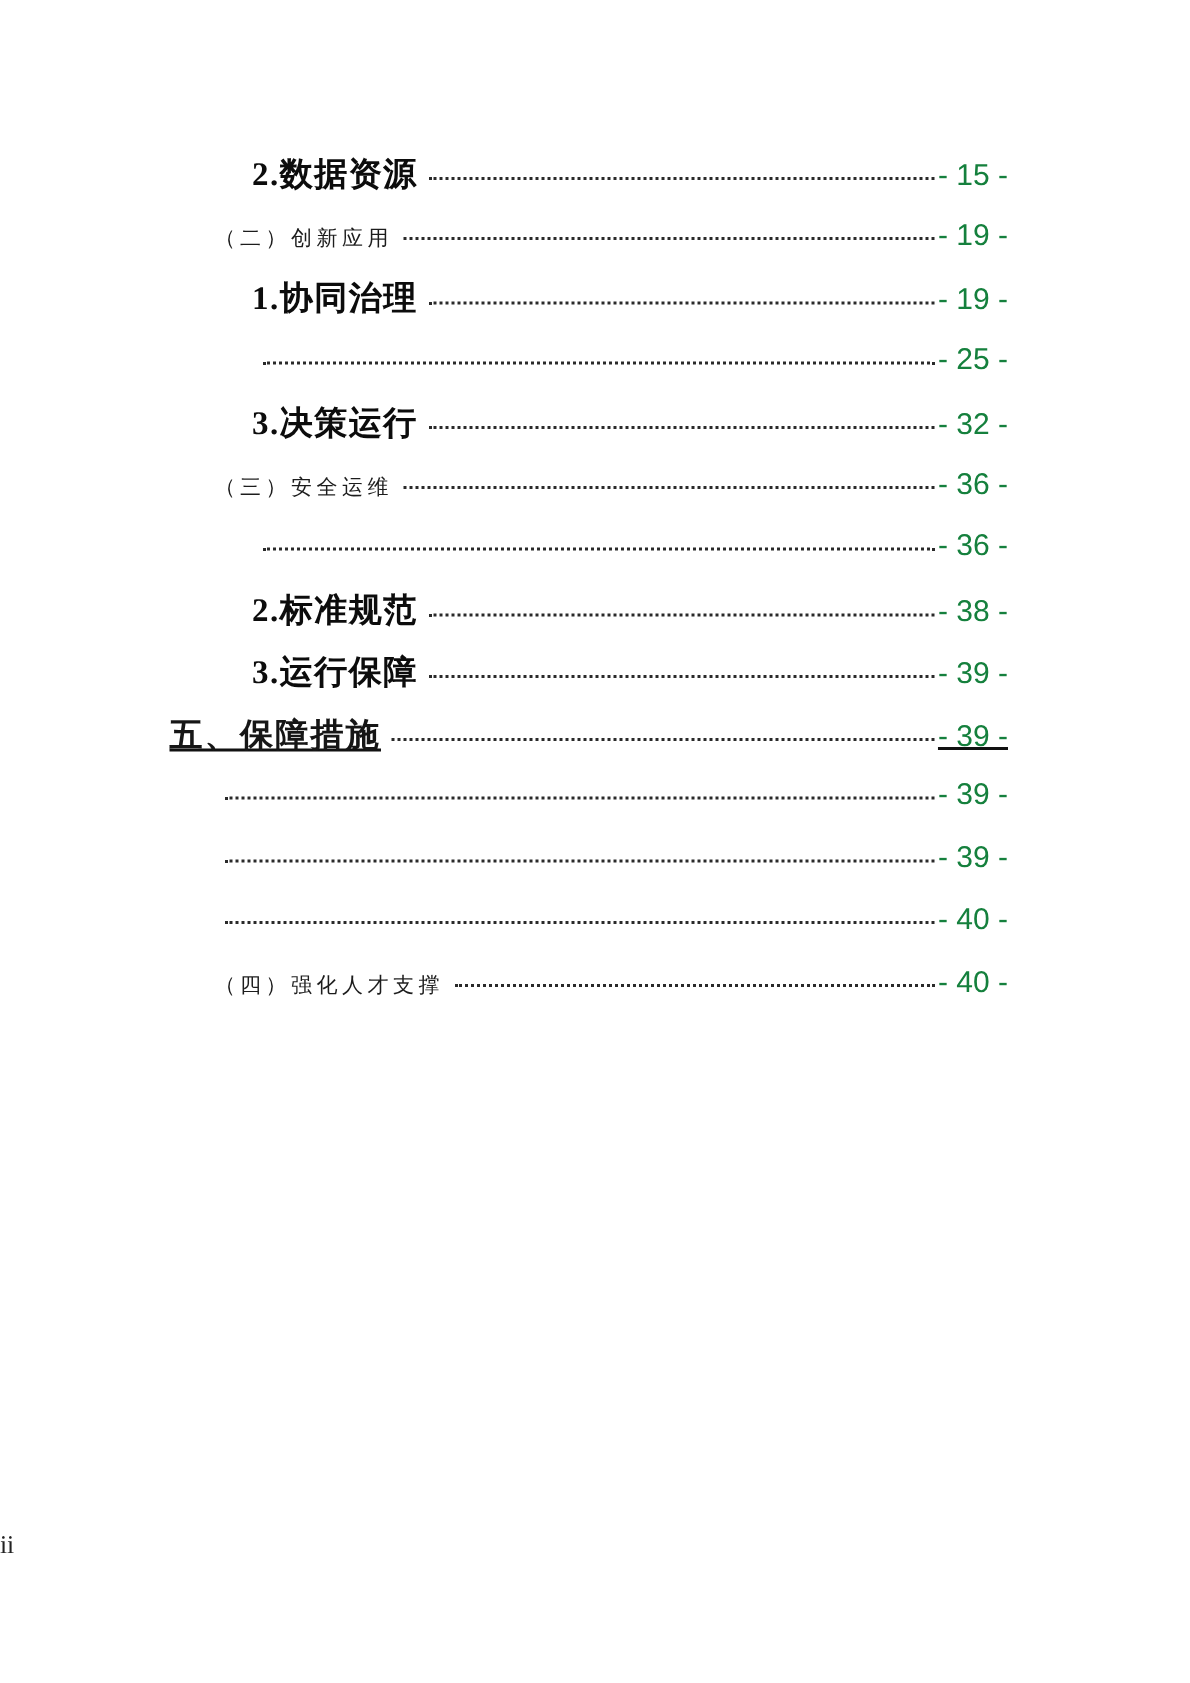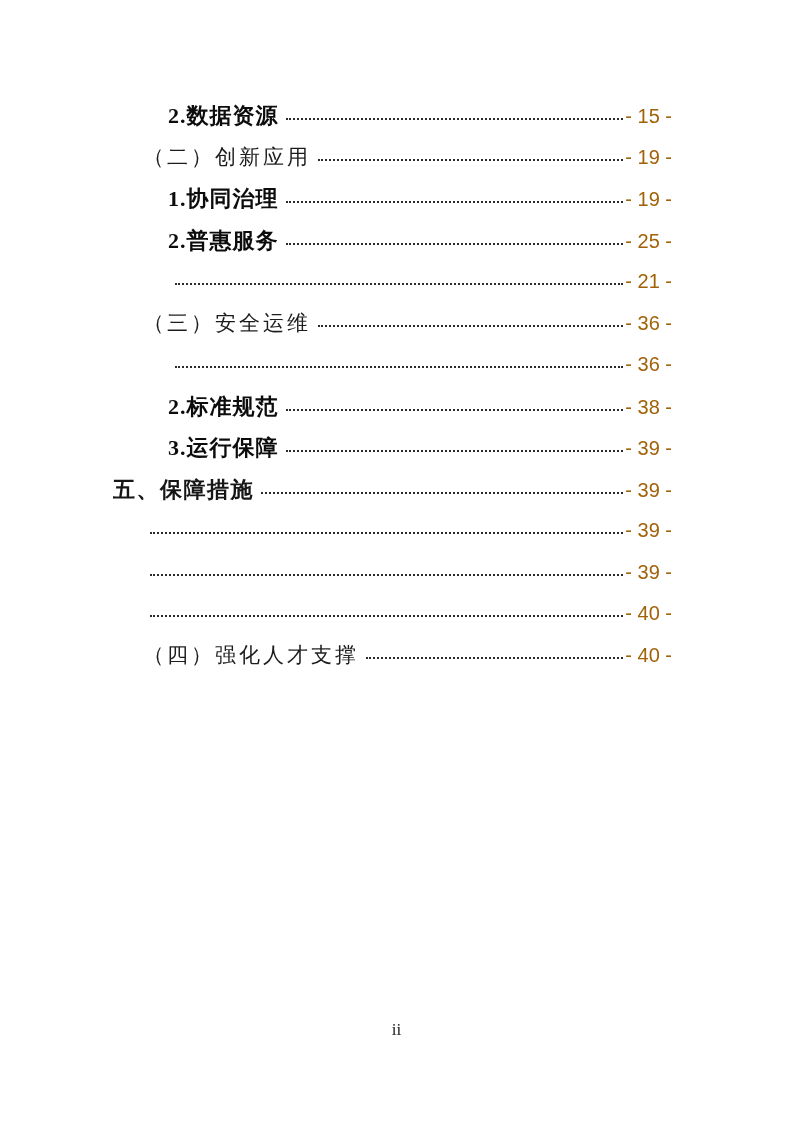--- a/index.html
+++ b/index.html
@@ -38,26 +38,26 @@
     flex: 0 0 auto;
   }
   
   .level1 .toc-label {
     font-family: "Liberation Sans", sans-serif;
     font-weight: 600;
     font-size: 22px;
     letter-spacing: 1.5px;
     color: #161616;
   }
-  .level1 { padding-left: 0; }
+  .level1 { padding-left: 0; text-decoration: underline; }
   
   .level2 .toc-label {
     font-family: Liberation Mono, monospace;
     font-weight: 400;
-    font-size: 21px;
+    font-size: 14px;
     letter-spacing: 3px;
     color: #1c1c1c;
   }
   .level2 { padding-left: 30px; }
   
   .level3 .toc-label {
     font-family: "Liberation Serif", serif;
     font-weight: 700;
     font-size: 22px;
     letter-spacing: 1px;
@@ -71,28 +71,28 @@
     margin-left: 7px;
     margin-right: 2px;
     position: relative;
     top: -3px;
   }
   .toc-page {
     flex: 0 0 auto;
     font-family: "Liberation Sans", sans-serif;
     font-size: 20px;
     font-weight: 400;
-    color: #a16207;
+    color: #15803d;
   }
   .footer {
     position: absolute;
     left: 0;
     top: 1020px;
     width: 793px;
-    text-align: center;
+    text-align: left;
     font-family: "Liberation Serif", serif;
     font-size: 17px;
     color: #222222;
   }
 </style>
 </head>
 <body>
 
 <div class="page">
   <div class="toc">
@@ -105,27 +105,27 @@
         <span class="toc-label">（二）创新应用</span>
         <span class="leader"></span>
         <span class="toc-page">- 19 -</span>
       </div>
       <div class="toc-row level3">
         <span class="toc-label">1.协同治理</span>
         <span class="leader"></span>
         <span class="toc-page">- 19 -</span>
       </div>
       <div class="toc-row level3">
-        <span class="toc-label">2.普惠服务</span>
         <span class="leader"></span>
         <span class="toc-page">- 25 -</span>
       </div>
       <div class="toc-row level3">
+        <span class="toc-label">3.决策运行</span>
         <span class="leader"></span>
-        <span class="toc-page">- 21 -</span>
+        <span class="toc-page">- 32 -</span>
       </div>
       <div class="toc-row level2">
         <span class="toc-label">（三）安全运维</span>
         <span class="leader"></span>
         <span class="toc-page">- 36 -</span>
       </div>
       <div class="toc-row level3">
         <span class="leader"></span>
         <span class="toc-page">- 36 -</span>
       </div>

